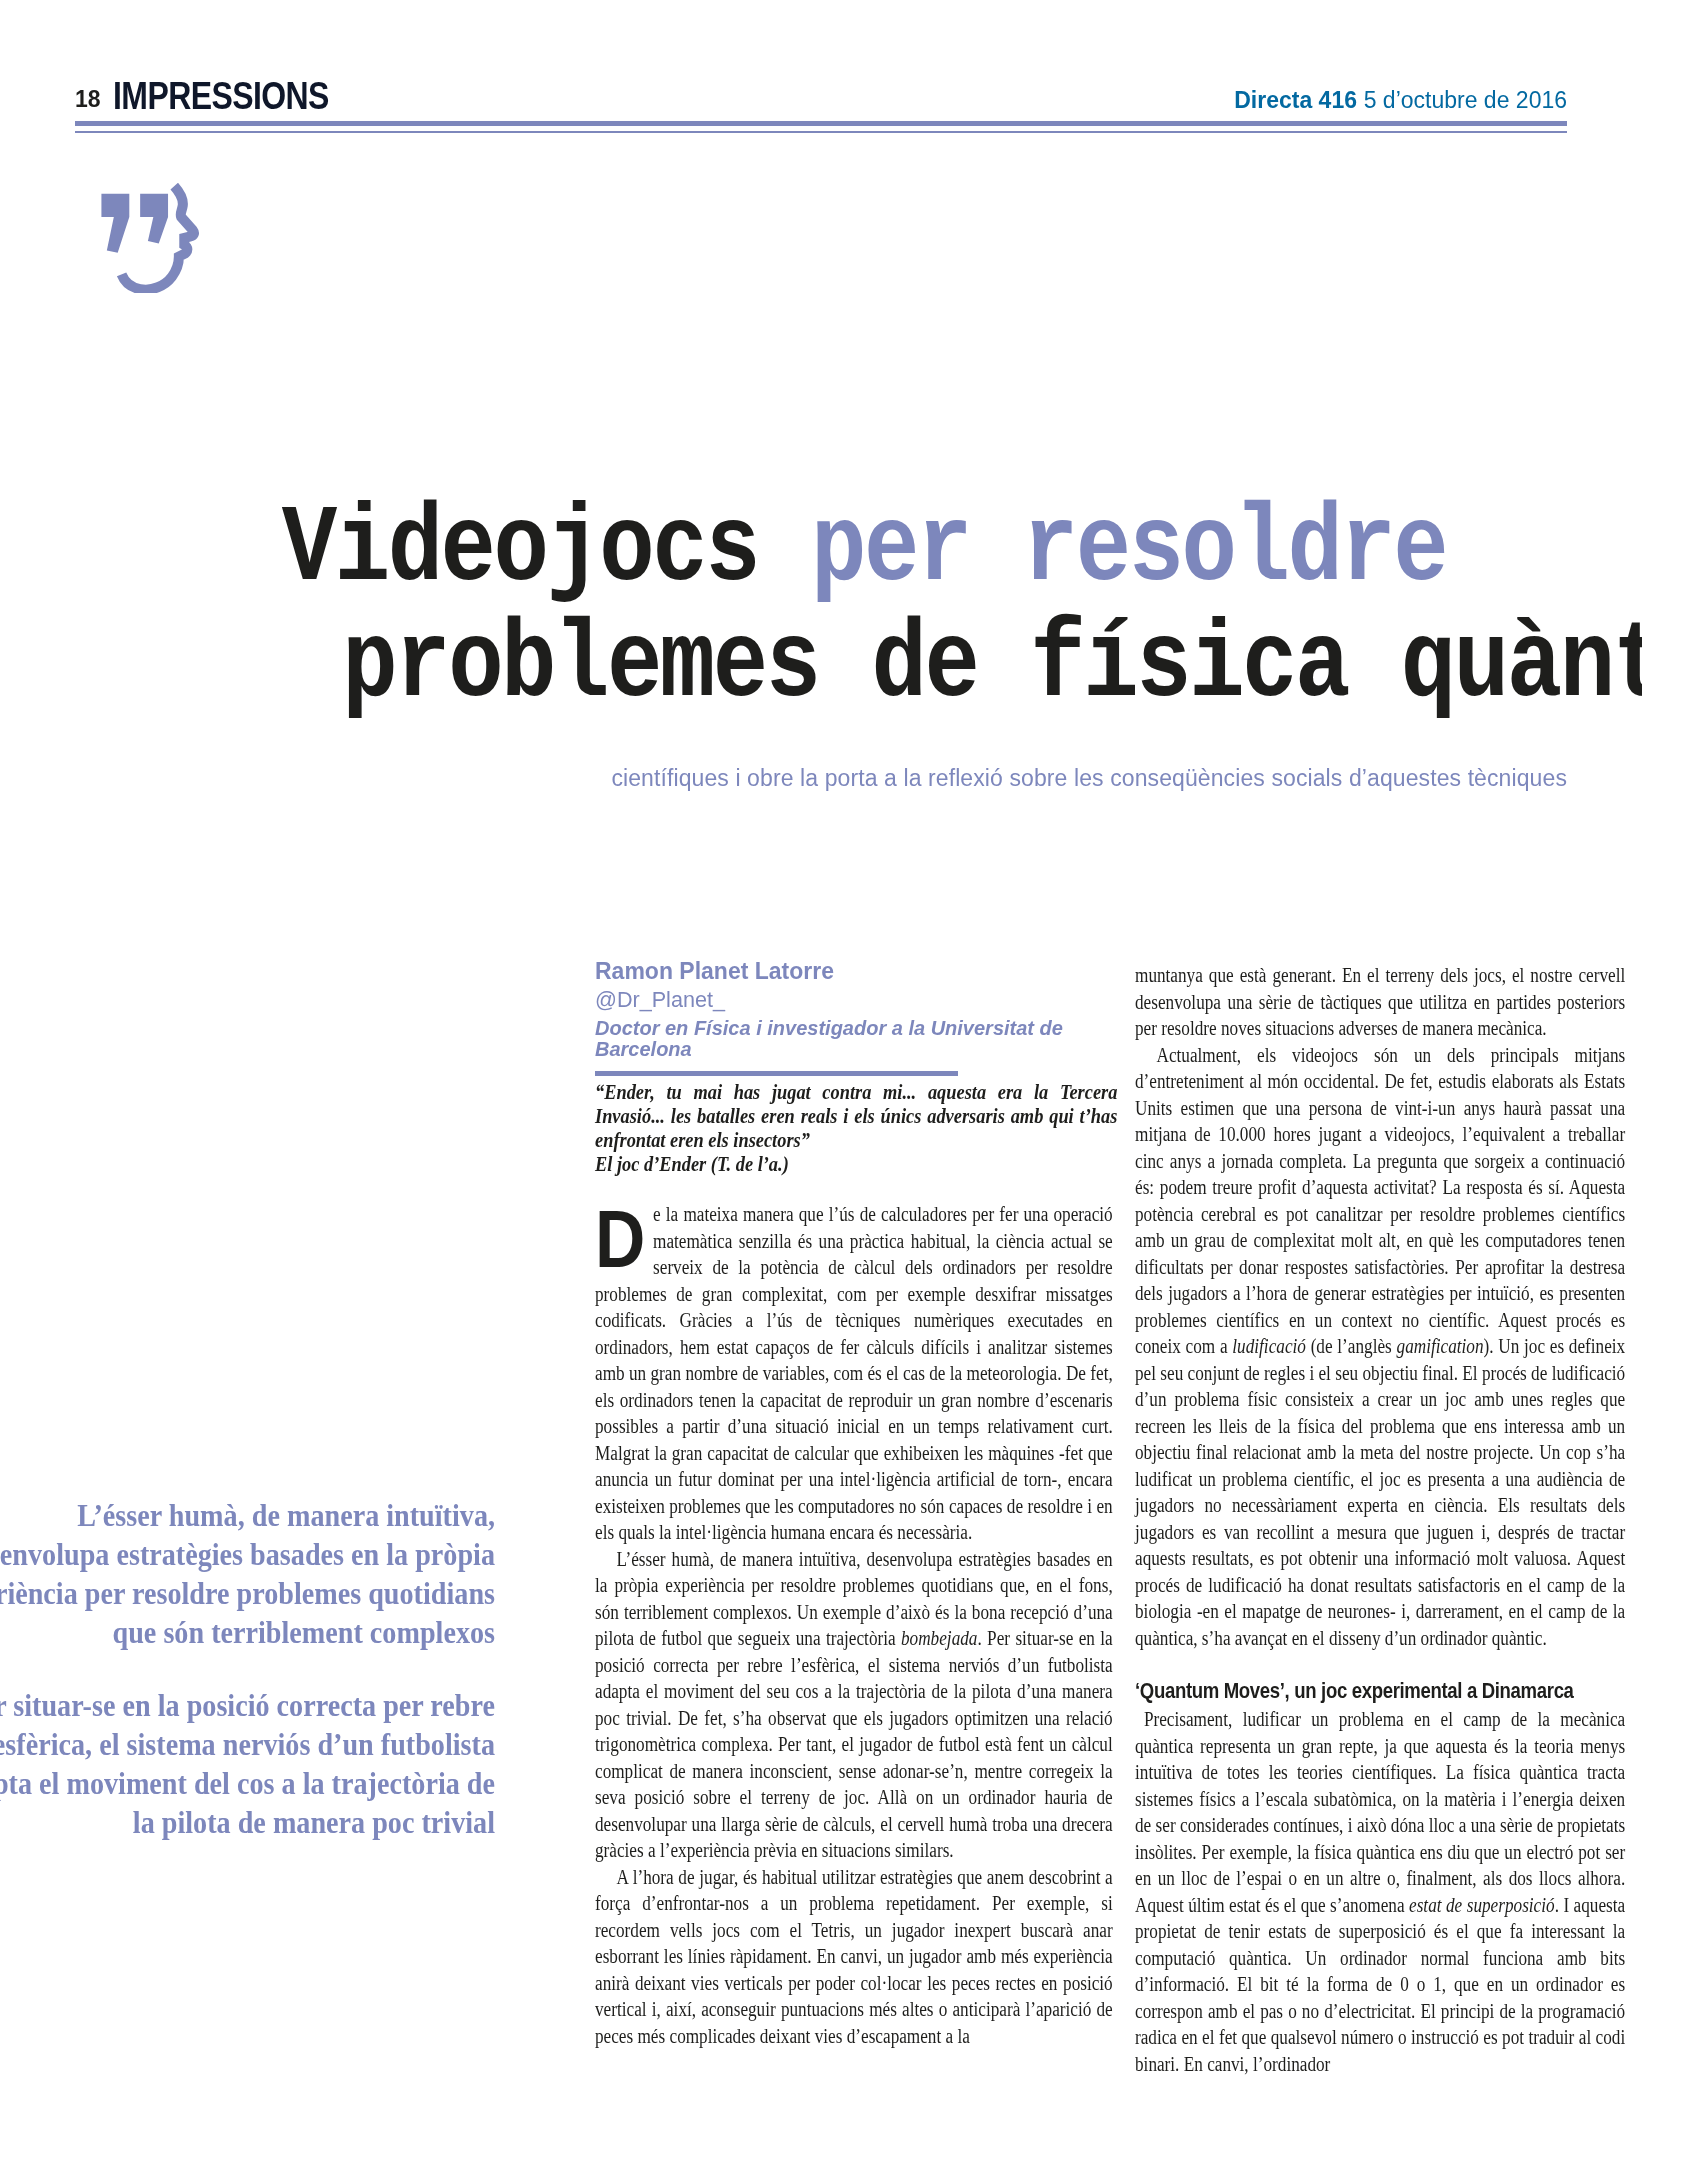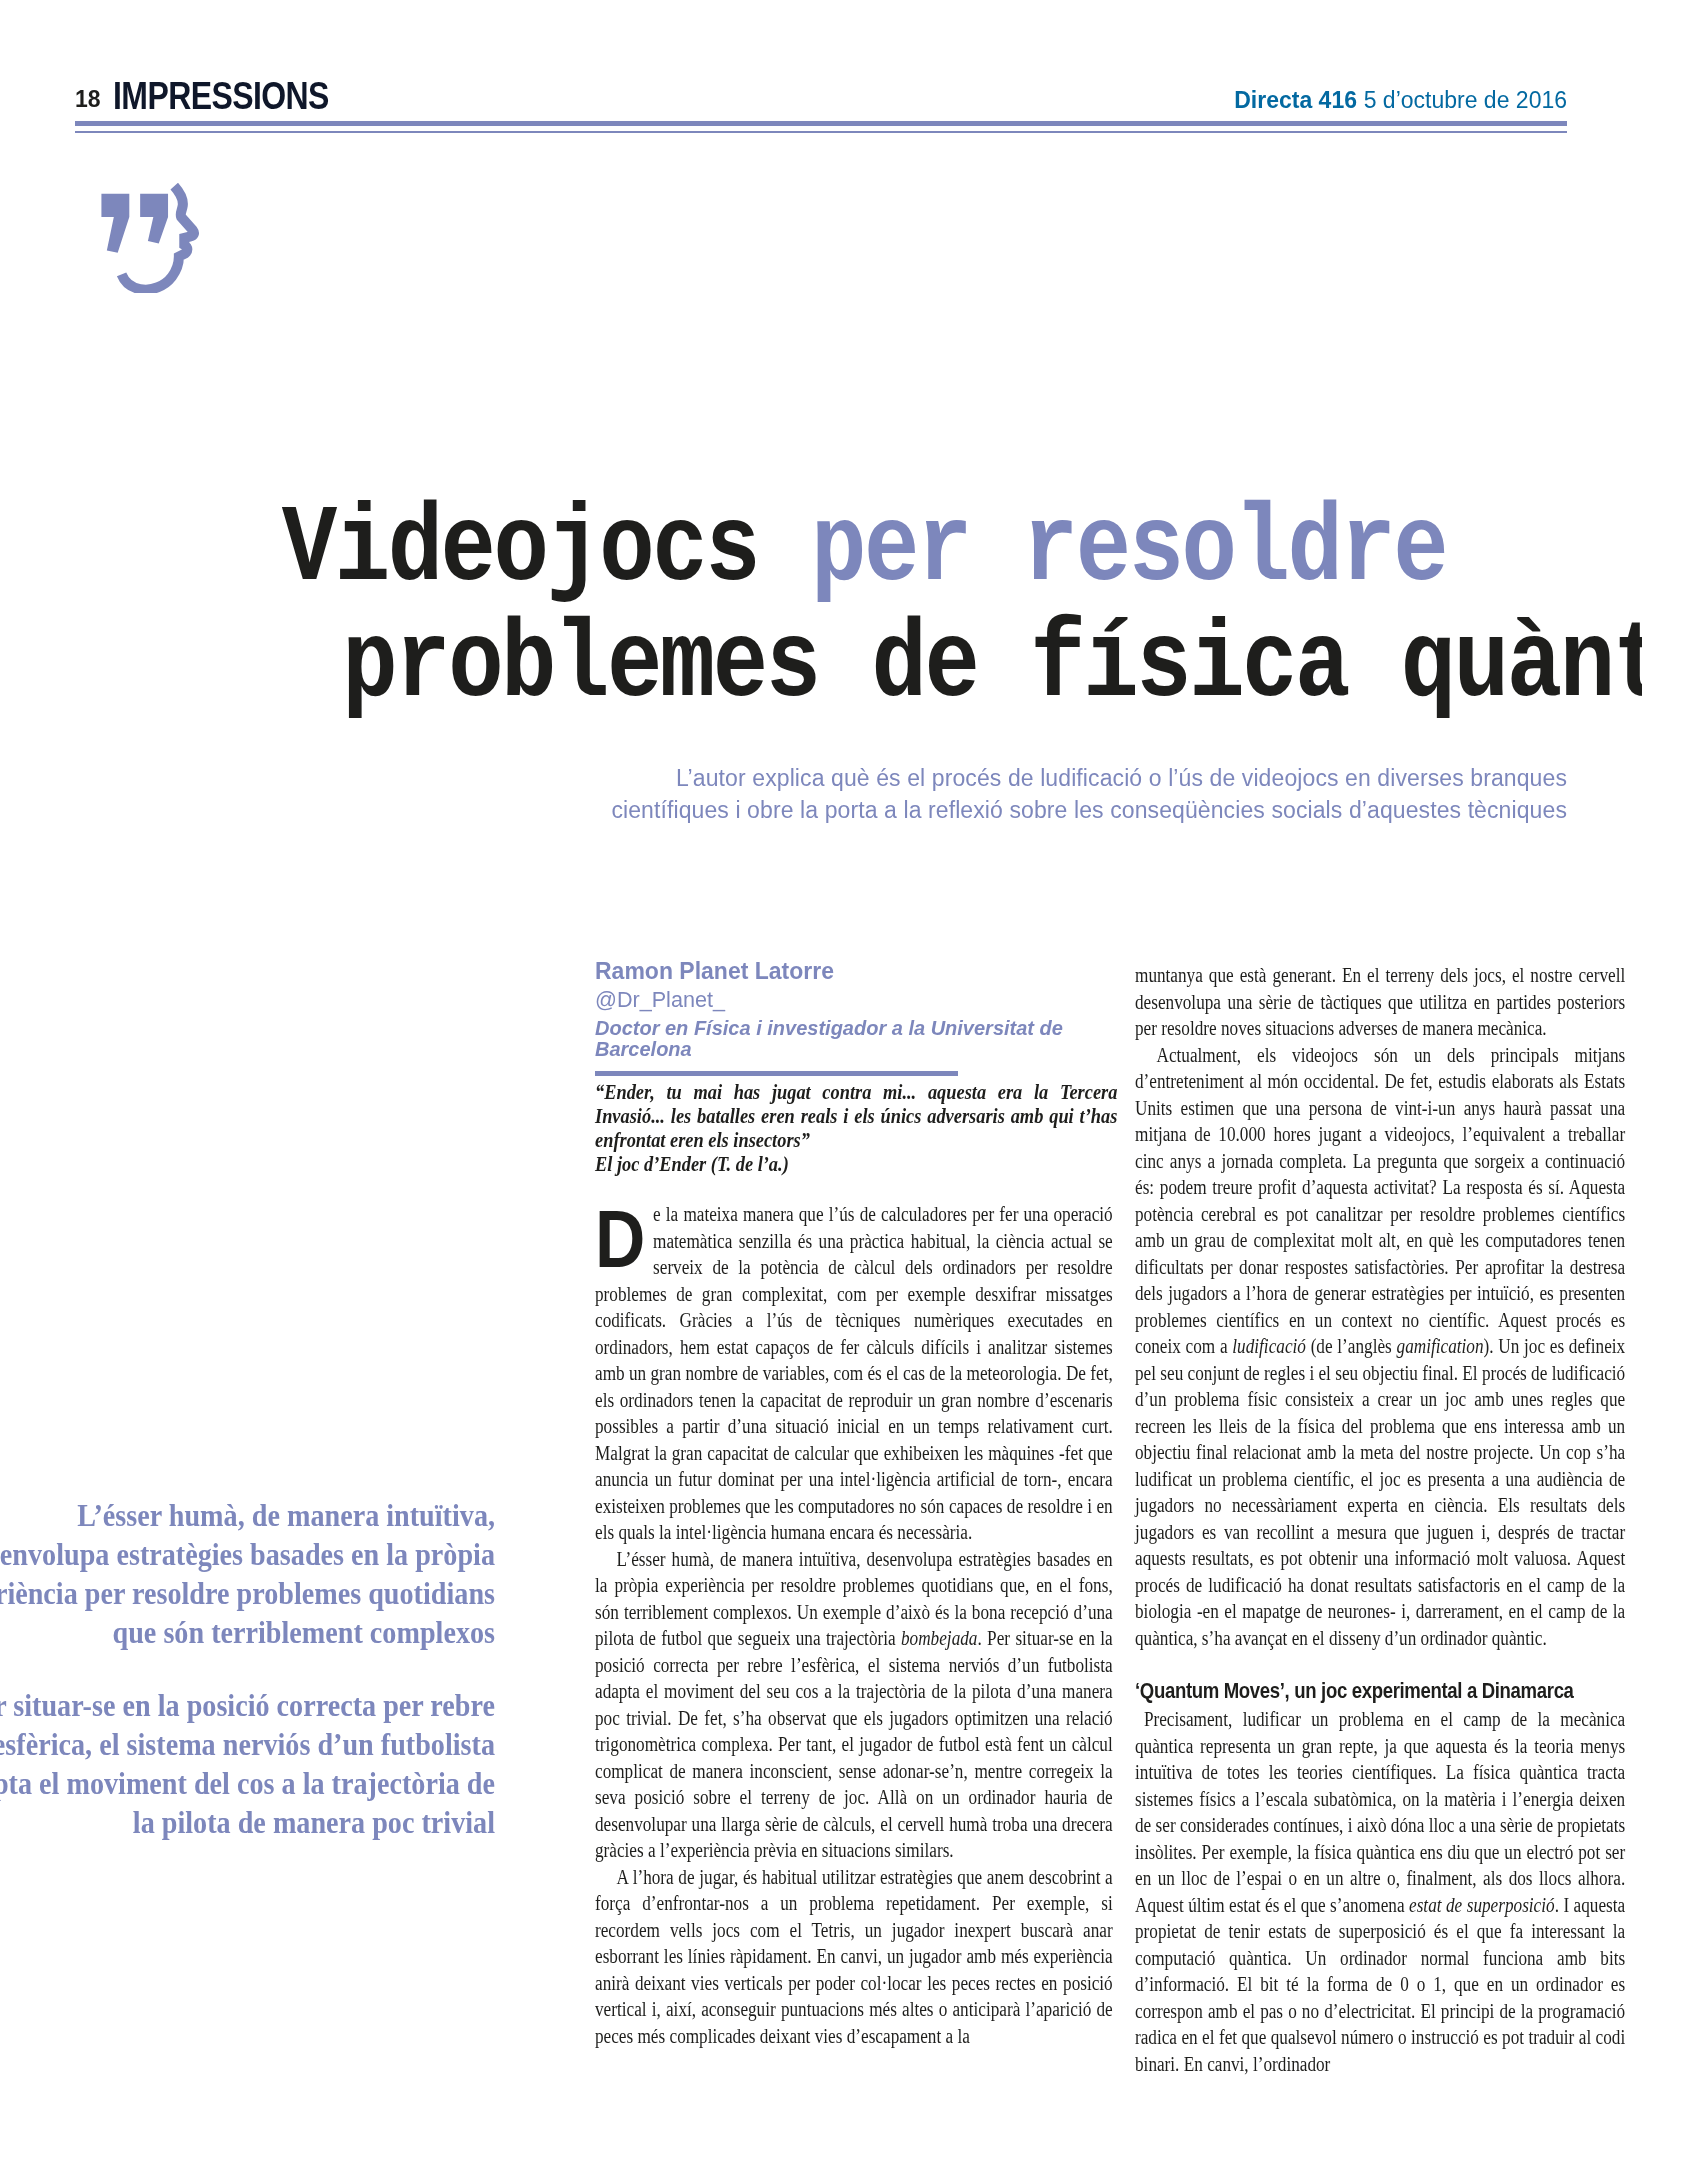--- a/index.html
+++ b/index.html
@@ -96,21 +96,20 @@
       <span class="cond-line">
         <span>Videojocs </span><span class="hl-accent">per resoldre</span>
       </span>
     </div>
     <div class="hl-line">
       <span class="cond-line">problemes de física quàntica</span>
     </div>
   </div>
 
   <div class="standfirst">
-    <div>L’autor explica què és el procés de ludificació o l’ús de videojocs en diverses branques</div>
     <div>científiques i obre la porta a la reflexió sobre les conseqüències socials d’aquestes tècniques</div>
   </div>
 
   <div class="byline">
     <div class="name">Ramon Planet Latorre</div>
     <div class="handle">@Dr_Planet_</div>
     <div class="role">Doctor en Física i investigador a la Universitat de Barcelona</div>
     <div class="byline-rule"></div>
   </div>
 

